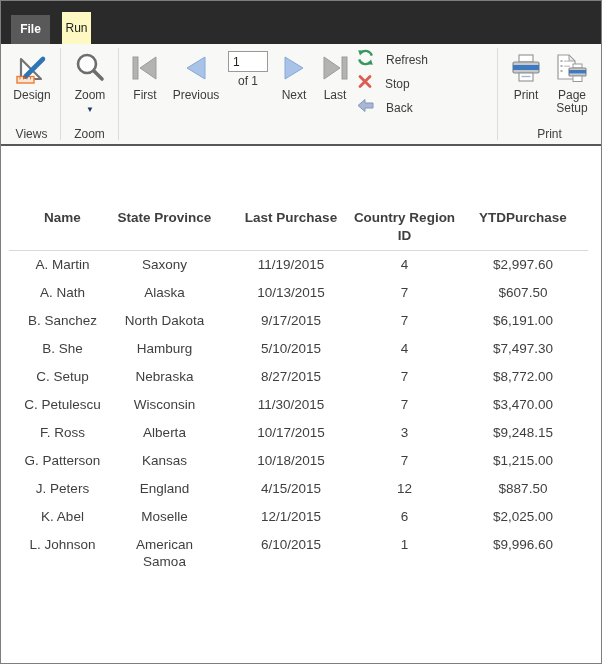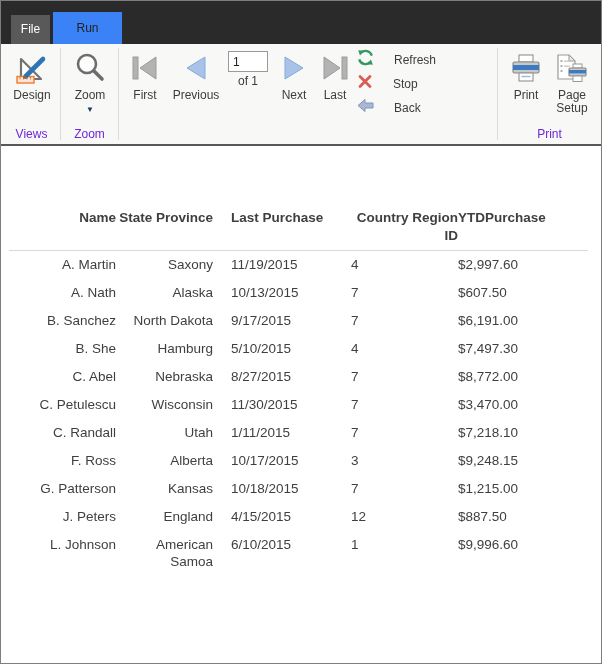--- a/index.html
+++ b/index.html
@@ -4,56 +4,56 @@
 <style>
   * { box-sizing: border-box; margin: 0; padding: 0; }
   body { margin: 0; background: #fff; font-family: "Liberation Sans", sans-serif; }
   .window {
     position: relative; width: 602px; height: 664px;
     border: 1px solid #7e7e7e; background: #fff; overflow: hidden;
   }
   
   .tabband { position: absolute; left: 0; top: 0; width: 100%; height: 43px; background: #2a2a2a; }
   .tab { position: absolute; text-align: center; font-size: 12px; cursor: default; }
-  .tab-file { left: 10px; top: 14px; width: 39px; height: 29px; line-height: 29px; background: #595959; color: #fff; }
-  .tab-run  { left: 52px; top: 11px; width: 69px; height: 32px; line-height: 32px; background: #3b82f6; color: #222; }
+  .tab-file { left: 10px; top: 14px; width: 39px; height: 29px; line-height: 29px; background: #595959; color: #fff; font-weight: bold; }
+  .tab-run  { left: 61px; top: 11px; width: 29px; height: 32px; line-height: 32px; background: #fef9c3; color: #222; }
   
   .ribbon { position: absolute; left: 0; top: 43px; width: 100%; height: 102px;
             background: #f8f8f7; border-bottom: 2px solid #585858; }
   .rsep { position: absolute; top: 4px; width: 1px; height: 92px; background: #dcdcdc; }
   .group { position: absolute; top: 0; height: 100px; }
   .grouplabel { position: absolute; bottom: 3px; left: 0; width: 100%; text-align: center;
-                font-size: 12px; color: #6d28d9; }
+                font-size: 12px; color: #404040; }
   .bigbtn { position: absolute; top: 0; display: flex; flex-direction: column; align-items: center;
             padding-top: 6px; cursor: default; }
   .bigbtn .iconbox { height: 36px; display: flex; align-items: center; justify-content: center; }
   .bigbtn .blabel { margin-top: 3px; font-size: 12px; color: #3c3c3c; text-align: center; line-height: 13px; }
   .droparrow { font-size: 8px; color: #17375d; margin-top: 4px; line-height: 8px; }
   
   .pagearea { position: absolute; top: 7px; display: flex; flex-direction: column; align-items: center; }
   .pageinput { width: 40px; height: 21px; border: 1px solid #9a9a9a; background: #fff;
                font-size: 12px; padding-left: 4px; font-family: "Liberation Sans", sans-serif; color: #222; }
   .oflabel { margin-top: 2px; font-size: 12px; color: #3c3c3c; }
   .stack { position: absolute; display: flex; flex-direction: column; }
-  .stackbtn { display: flex; align-items: center; gap: 20px; height: 17px; margin-bottom: 7px; cursor: default; }
+  .stackbtn { display: flex; align-items: center; gap: 12px; height: 17px; margin-bottom: 7px; cursor: default; }
   .stackbtn .slabel { font-size: 12px; color: #3c3c3c; }
   
   .report { position: absolute; left: 0; top: 145px; width: 600px; height: 517px; background: #fff; overflow: hidden; }
   table.rpt { border-collapse: collapse; table-layout: fixed; margin: 63px 0 0 8px; width: 579px;
               font-size: 13.5px; color: #3f3f3f; }
   table.rpt th { font-weight: bold; vertical-align: top; line-height: 18px; padding-bottom: 5px;
                  border-bottom: 1px solid #d9d9d9; }
   table.rpt td { vertical-align: top; line-height: 17px; padding: 5px 0 6px 0; }
   .col0 { width: 107px; }
   .col1 { width: 115px; padding-right: 18px !important; }
   .col2 { width: 120px; }
   .col3 { width: 107px; }
   .col4 { width: 130px; }
-  .a-left, .ha-left { text-align: right; }
-  .a-right, .ha-right { text-align: left; }
+  .a-left, .ha-left { text-align: center; }
+  .a-right, .ha-right { text-align: center; }
 </style>
 </head>
 <body>
 
 <div class="window">
 
   <div class="tabband">
     <div class="tab tab-file">File</div>
     <div class="tab tab-run">Run</div>
   </div>
@@ -232,39 +232,32 @@
             <td class="col4 a-right">$6,191.00</td>
           </tr>
           <tr>
             <td class="col0 a-left">B. She</td>
             <td class="col1 a-left">Hamburg</td>
             <td class="col2 a-right">5/10/2015</td>
             <td class="col3 a-right">4</td>
             <td class="col4 a-right">$7,497.30</td>
           </tr>
           <tr>
-            <td class="col0 a-left">C. Abel</td>
+            <td class="col0 a-left">C. Setup</td>
             <td class="col1 a-left">Nebraska</td>
             <td class="col2 a-right">8/27/2015</td>
             <td class="col3 a-right">7</td>
             <td class="col4 a-right">$8,772.00</td>
           </tr>
           <tr>
             <td class="col0 a-left">C. Petulescu</td>
             <td class="col1 a-left">Wisconsin</td>
             <td class="col2 a-right">11/30/2015</td>
             <td class="col3 a-right">7</td>
             <td class="col4 a-right">$3,470.00</td>
-          </tr>
-          <tr>
-            <td class="col0 a-left">C. Randall</td>
-            <td class="col1 a-left">Utah</td>
-            <td class="col2 a-right">1/11/2015</td>
-            <td class="col3 a-right">7</td>
-            <td class="col4 a-right">$7,218.10</td>
           </tr>
           <tr>
             <td class="col0 a-left">F. Ross</td>
             <td class="col1 a-left">Alberta</td>
             <td class="col2 a-right">10/17/2015</td>
             <td class="col3 a-right">3</td>
             <td class="col4 a-right">$9,248.15</td>
           </tr>
           <tr>
             <td class="col0 a-left">G. Patterson</td>
@@ -274,20 +267,27 @@
             <td class="col4 a-right">$1,215.00</td>
           </tr>
           <tr>
             <td class="col0 a-left">J. Peters</td>
             <td class="col1 a-left">England</td>
             <td class="col2 a-right">4/15/2015</td>
             <td class="col3 a-right">12</td>
             <td class="col4 a-right">$887.50</td>
           </tr>
           <tr>
+            <td class="col0 a-left">K. Abel</td>
+            <td class="col1 a-left">Moselle</td>
+            <td class="col2 a-right">12/1/2015</td>
+            <td class="col3 a-right">6</td>
+            <td class="col4 a-right">$2,025.00</td>
+          </tr>
+          <tr>
             <td class="col0 a-left">L. Johnson</td>
             <td class="col1 a-left">American Samoa</td>
             <td class="col2 a-right">6/10/2015</td>
             <td class="col3 a-right">1</td>
             <td class="col4 a-right">$9,996.60</td>
           </tr>
         </tbody>
     </table>
   </div>
 

